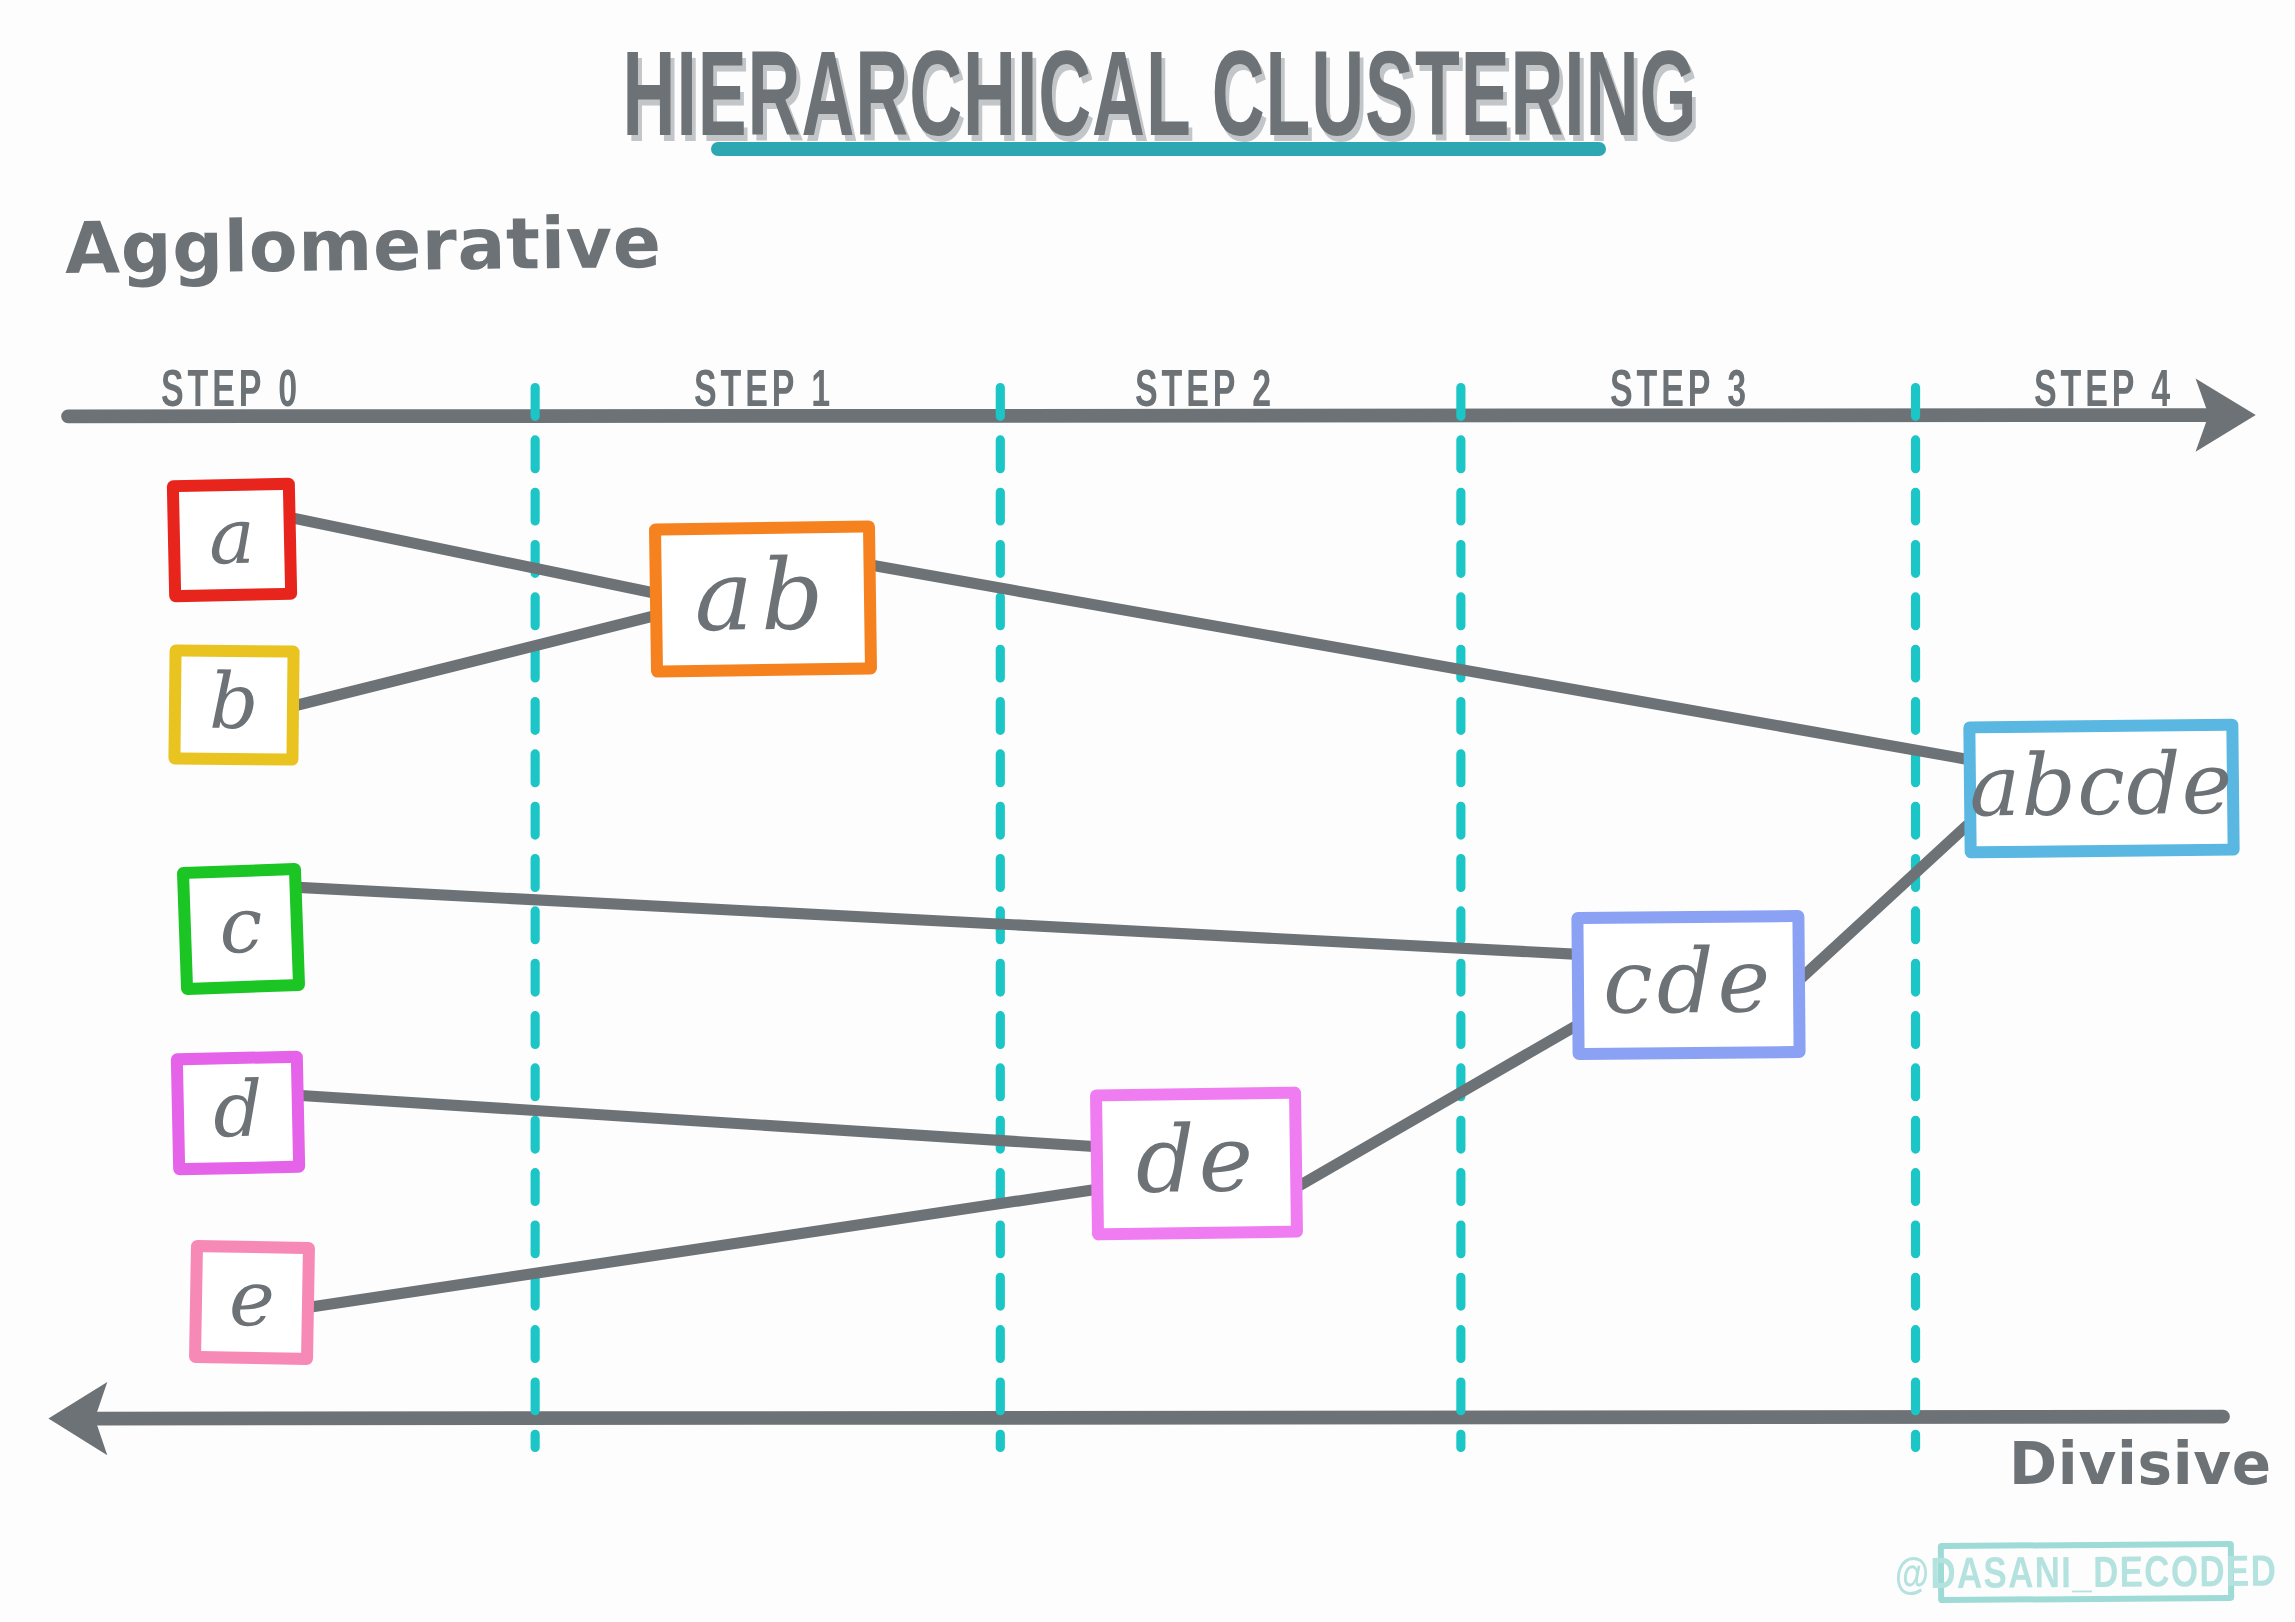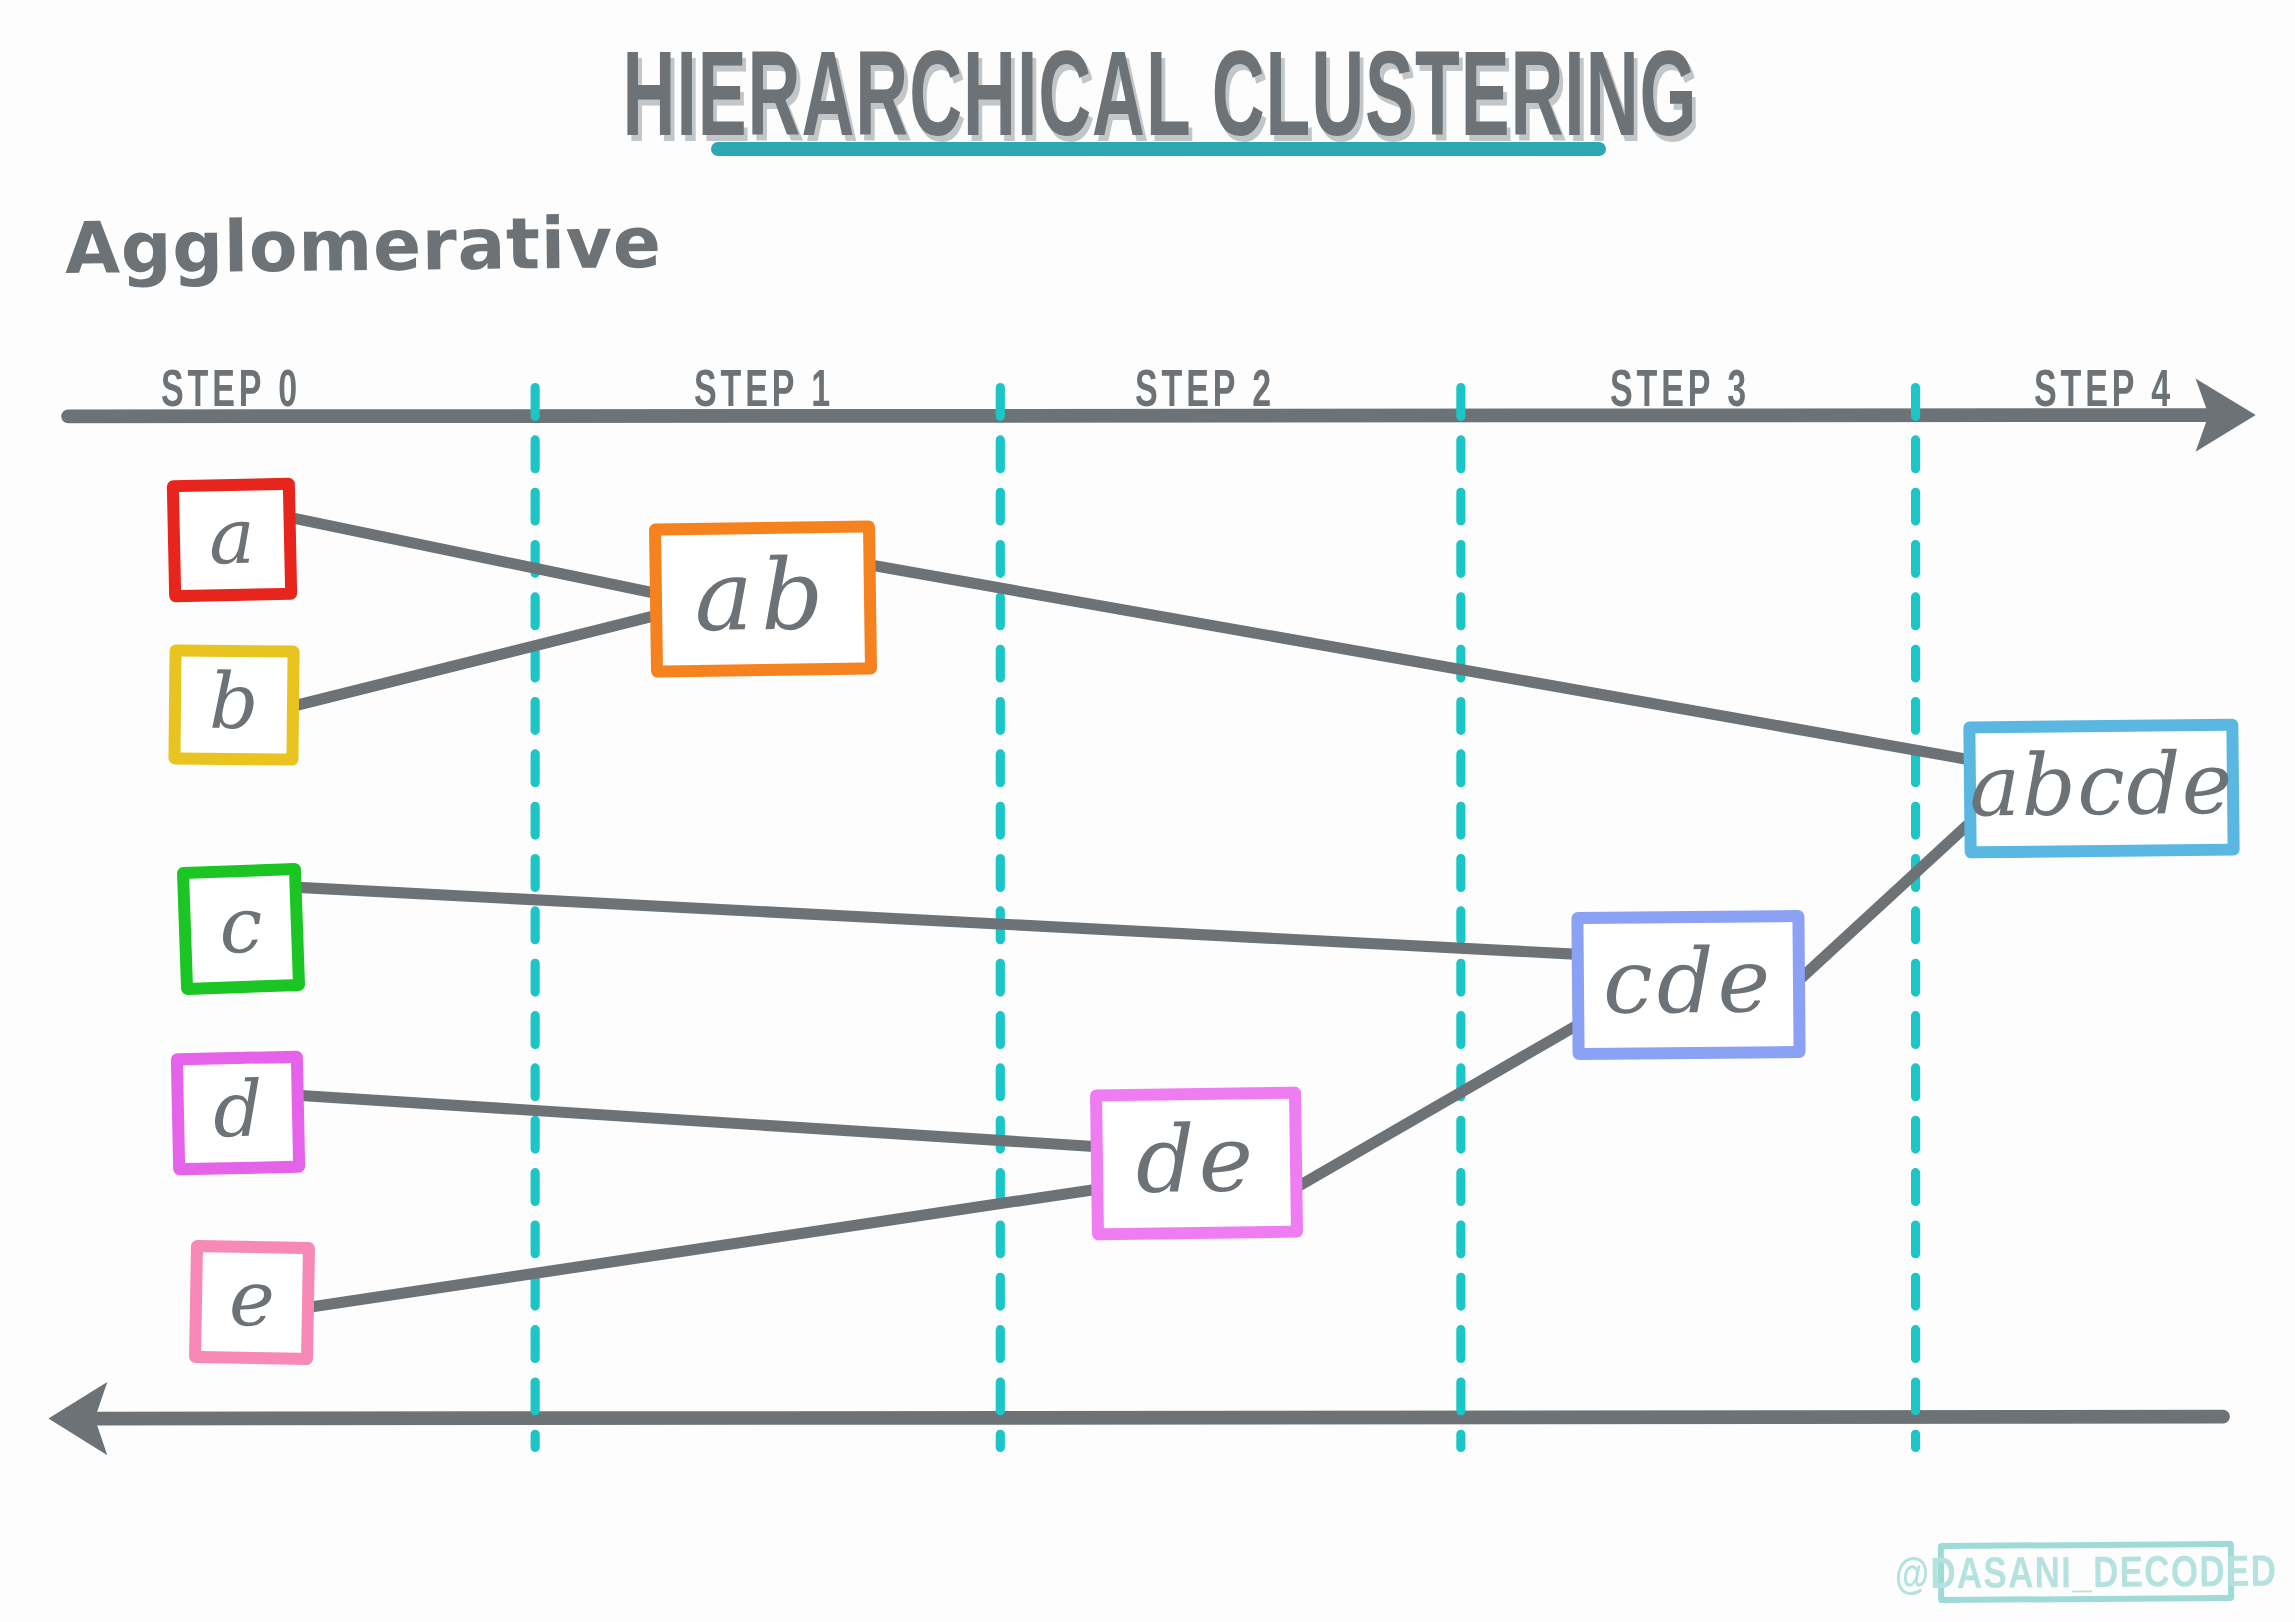--- a/index.html
+++ b/index.html
@@ -172,19 +172,20 @@
   </div>
 
   <div class="node" style="left: 1572px; top: 911px; width: 233px; height: 148px; transform: rotate(-0.5deg); border-color: rgb(139, 161, 243);">
     <span class="letter" style="font-size:89px;letter-spacing:3.9px;">cde</span>
   </div>
 
   <div class="node" style="left: 1964px; top: 720px; width: 275px; height: 137px; transform: rotate(-0.6deg); border-color: rgb(90, 183, 225);">
     <span class="letter" style="font-size:85px;letter-spacing:1.3px;">abcde</span>
   </div>
 
+  <div class="divisive">Divisive</div>
 
   <div class="watermark" style="border-color: rgb(158, 218, 214);">
     <span style="color: rgb(180, 226, 223);">@DASANI_DECODED</span>
   </div>
 
 </div>
 
 
 </body></html>

